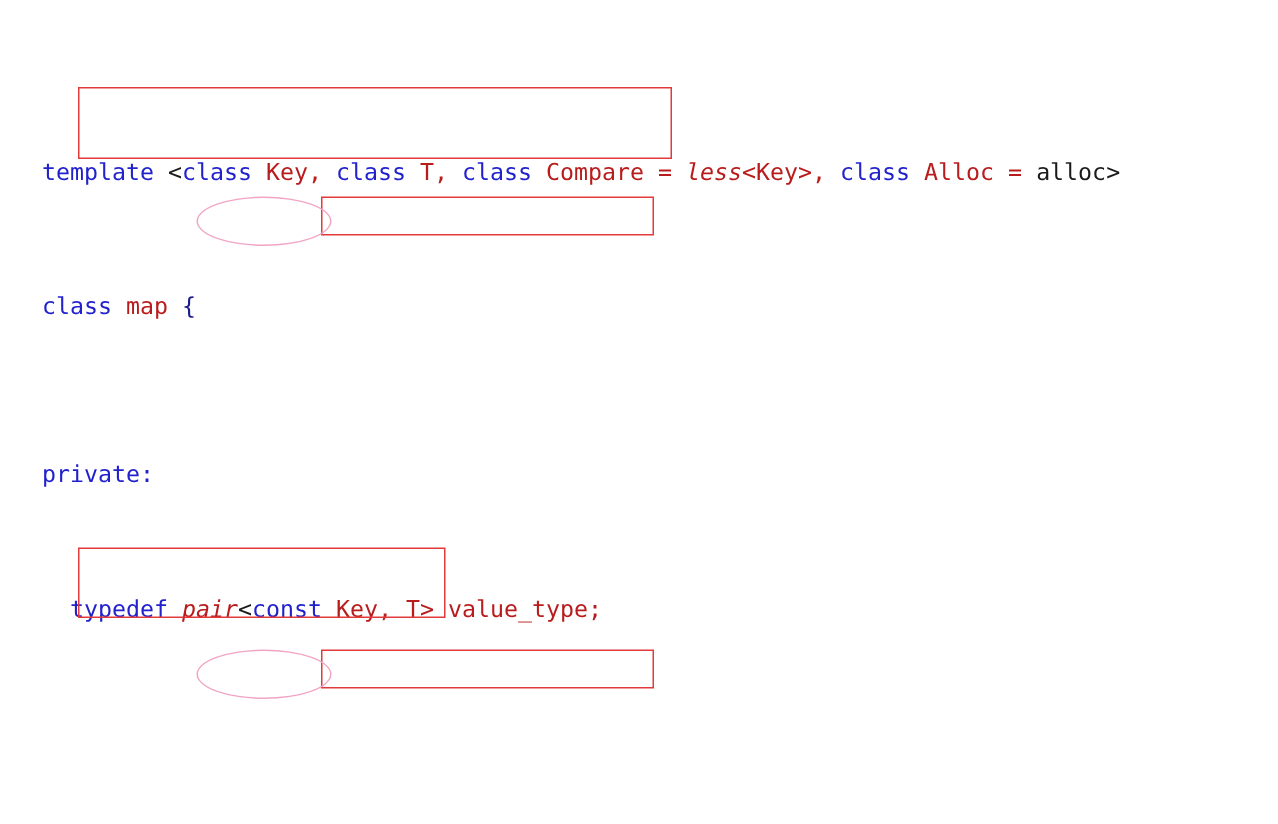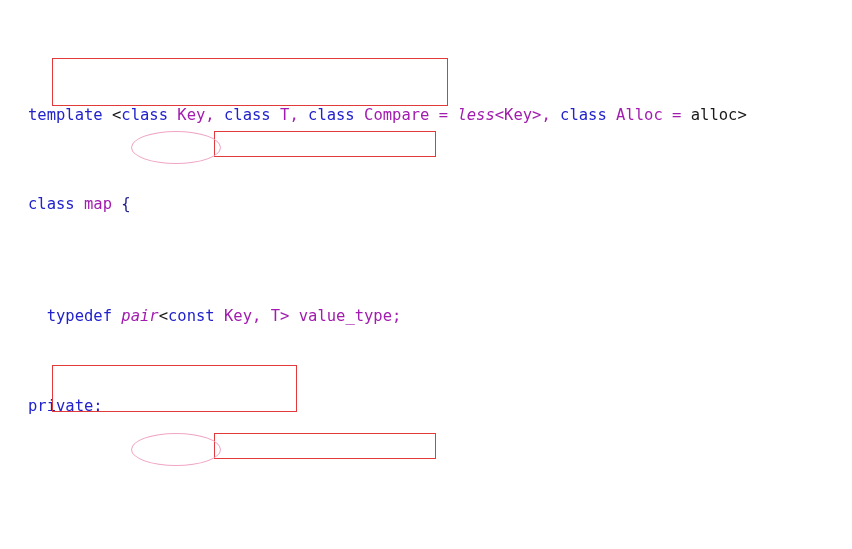--- a/index.html
+++ b/index.html
@@ -31,21 +31,21 @@
     letter-spacing: 0px;
     font-family: "DejaVu Sans Mono", "Liberation Mono", monospace;
   }
   .line {
     white-space: pre;
     height: 22.4px;
   }
 
   
   .kw    { color: #2222cc; }          
-  .typ   { color: #a21caf; }          
+  .typ   { color: #b91c1c; }          
   .plain { color: #1a1a1a; }          
   .brc   { color: #1b1b8a; }          
   .it    { font-style: italic; text-align: center; }      
 
   
   .anno {
     position: absolute;
     pointer-events: none;
   }
   .rect {
@@ -68,23 +68,23 @@
 <div id="stage">
 
   <div class="code">
 
     
     <div class="line"><span class="kw">template</span><span class="plain"> &lt;</span><span class="kw">class</span><span class="plain"> </span><span class="typ">Key</span><span class="typ">, </span><span class="kw">class</span><span> </span><span class="typ">T</span><span class="typ">, </span><span class="kw">class</span><span> </span><span class="typ">Compare</span><span class="typ"> = </span><span class="typ it">less</span><span class="typ">&lt;</span><span class="typ">Key</span><span class="typ">&gt;, </span><span class="kw">class</span><span> </span><span class="typ">Alloc</span><span class="typ"> = </span><span class="plain">alloc</span><span class="plain">&gt;</span></div>
 
     <div class="line"><span class="kw">class</span><span> </span><span class="typ">map</span><span> </span><span class="brc">{</span></div>
 
 
+    <div class="line"><span class="kw">private:</span></div>
+
     <div class="line"><span>  </span><span class="kw">typedef</span><span> </span><span class="typ it">pair</span><span class="plain">&lt;</span><span class="kw">const</span><span> </span><span class="typ">Key</span><span class="typ">, </span><span class="typ">T</span><span class="typ">&gt; </span><span class="typ">value_type</span><span class="typ">;</span></div>
-
-    <div class="line"><span class="kw">private:</span></div>
 
     
 
     
 
     
 
     
 
     

